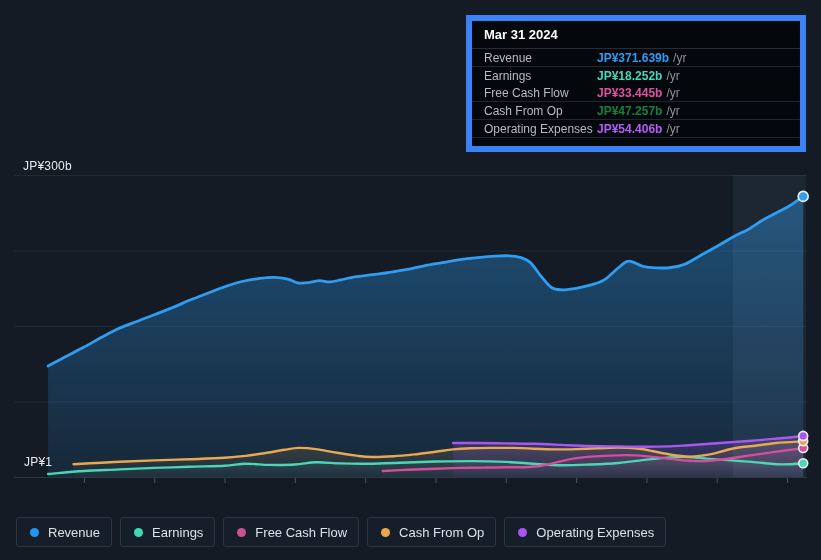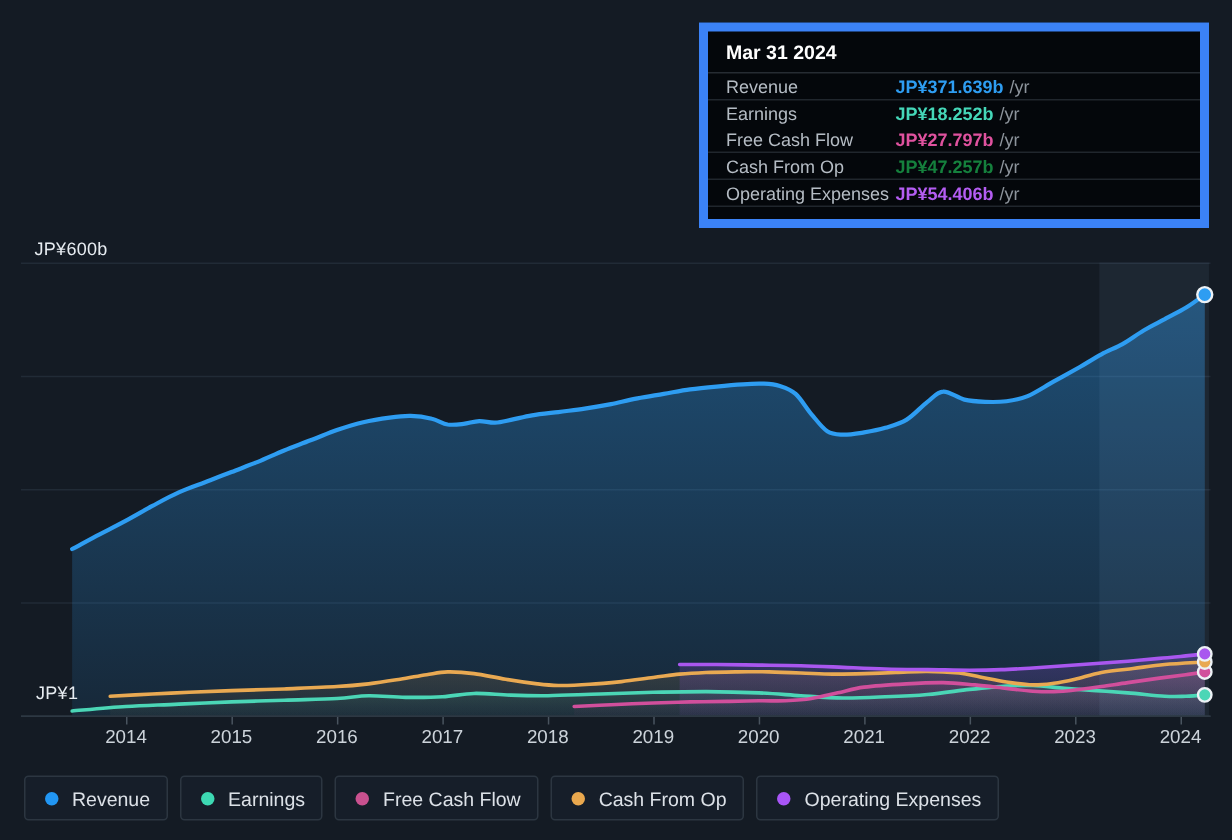--- a/index.html
+++ b/index.html
@@ -88,51 +88,38 @@
       <path d="M382.8 471.0C386.9 470.8 398.6 470.2 407.4 469.8C416.2 469.4 426.7 469.0 435.5 468.7C444.3 468.4 451.9 468.1 460.1 467.9C468.3 467.8 477.1 467.7 484.7 467.6C492.3 467.4 499.4 467.2 505.8 467.2C512.2 467.1 517.5 467.4 523.4 467.2C529.2 466.9 535.1 466.6 541.0 465.7C546.8 464.8 552.7 463.2 558.5 461.9C564.4 460.6 568.5 459.1 576.1 458.1C583.7 457.1 595.4 456.4 604.2 455.9C613.0 455.4 621.2 455.0 628.8 455.1C636.4 455.2 642.9 456.0 649.9 456.6C656.9 457.2 664.6 458.2 671.0 458.9C677.4 459.6 683.3 460.4 688.6 460.8C693.9 461.1 698.0 461.3 702.6 461.1C707.3 461.0 711.4 460.6 716.7 460.0C722.0 459.4 728.4 458.6 734.3 457.7C740.1 456.9 745.4 456.0 751.9 455.1C758.3 454.2 766.5 453.0 772.9 452.1C779.4 451.2 785.5 450.5 790.5 449.8C795.6 449.1 801.1 448.3 803.2 448.0" fill="none" stroke="#d14f9c" stroke-width="2.4" stroke-linecap="round" stroke-linejoin="round"></path>
       <path d="M73.5 464.2C78.1 463.9 92.8 463.1 101.6 462.7C110.4 462.2 117.4 461.9 126.2 461.5C135.0 461.1 143.8 460.8 154.3 460.4C164.8 460.0 177.7 459.7 189.4 459.3C201.2 458.8 215.2 458.3 224.6 457.7C234.0 457.2 238.7 456.7 245.7 455.9C252.7 455.0 260.3 453.8 266.8 452.8C273.2 451.8 279.1 450.6 284.4 449.8C289.6 449.0 293.1 448.1 298.4 447.9C303.7 447.8 309.5 448.2 316.0 449.1C322.4 449.9 330.0 451.7 337.1 452.8C344.1 454.0 352.3 455.2 358.2 455.9C364.0 456.6 366.4 456.9 372.2 457.0C378.1 457.1 386.3 456.7 393.3 456.2C400.4 455.8 407.4 455.1 414.4 454.4C421.4 453.6 429.1 452.5 435.5 451.7C441.9 450.9 447.2 450.0 453.1 449.4C458.9 448.9 464.2 448.6 470.6 448.3C477.1 448.1 484.7 448.0 491.7 447.9C498.8 447.9 505.8 447.8 512.8 447.9C519.9 448.1 526.9 448.4 533.9 448.7C541.0 448.9 548.0 449.4 555.0 449.4C562.0 449.5 569.1 449.3 576.1 449.1C583.1 448.9 590.2 448.6 597.2 448.3C604.2 448.1 611.2 447.5 618.3 447.6C625.3 447.6 633.5 448.1 639.4 448.7C645.2 449.3 648.2 450.3 653.4 451.3C658.7 452.3 665.1 453.8 671.0 454.7C676.9 455.6 683.3 456.5 688.6 456.6C693.9 456.7 698.0 456.1 702.6 455.5C707.3 454.9 711.4 454.0 716.7 452.8C722.0 451.6 727.8 449.5 734.3 448.3C740.7 447.1 748.3 446.5 755.4 445.7C762.4 444.8 768.5 443.7 776.5 443.0C784.4 442.3 798.7 441.6 803.2 441.3" fill="none" stroke="#e9a952" stroke-width="2.4" stroke-linecap="round" stroke-linejoin="round"></path>
       <path d="M453.1 443.0C457.2 443.0 468.9 443.0 477.7 443.0C486.5 443.1 496.4 443.3 505.8 443.4C515.2 443.5 524.5 443.5 533.9 443.8C543.3 444.0 552.7 444.5 562.0 444.9C571.4 445.3 580.8 445.8 590.2 446.0C599.5 446.3 608.9 446.3 618.3 446.4C627.7 446.5 638.2 446.8 646.4 446.8C654.6 446.8 660.5 446.7 667.5 446.4C674.5 446.2 681.5 445.7 688.6 445.3C695.6 444.8 702.6 444.3 709.7 443.8C716.7 443.3 723.7 442.8 730.8 442.3C737.8 441.8 744.8 441.3 751.9 440.8C758.9 440.2 767.1 439.4 772.9 438.9C778.8 438.4 782.0 438.2 787.0 437.7C792.0 437.2 800.5 436.2 803.2 435.9" fill="none" stroke="#a957ef" stroke-width="2.4" stroke-linecap="round" stroke-linejoin="round"></path>
       <circle cx="803.1690000000012" cy="196.412555" r="5" fill="#2e9df2" stroke="#edf2f6" stroke-width="1.6"></circle>
       <circle cx="803.1690000000012" cy="463.21974" r="4.5" fill="#4bd6b6" stroke="#edf2f6" stroke-width="1.6"></circle>
       <circle cx="803.1690000000012" cy="447.96421" r="4.5" fill="#d14f9c" stroke="#edf2f6" stroke-width="1.6"></circle>
       <circle cx="803.1690000000012" cy="441.320965" r="4.5" fill="#e9a952" stroke="#edf2f6" stroke-width="1.6"></circle>
       <circle cx="803.1690000000012" cy="435.92347" r="4.5" fill="#a957ef" stroke="#edf2f6" stroke-width="1.6"></circle>
     </svg>
 
-  <div class="ylabel" id="ylabel-top">JP¥600b</div>
+  <div class="ylabel" id="ylabel-top">JP¥300b</div>
   <div class="ylabel" id="ylabel-zero">JP¥1</div>
 
-  <div id="x-labels">
-      <span style="left: 84px;">2014</span>
-      <span style="left: 154.3px;">2015</span>
-      <span style="left: 224.6px;">2016</span>
-      <span style="left: 294.9px;">2017</span>
-      <span style="left: 365.2px;">2018</span>
-      <span style="left: 435.5px;">2019</span>
-      <span style="left: 505.8px;">2020</span>
-      <span style="left: 576.1px;">2021</span>
-      <span style="left: 646.4px;">2022</span>
-      <span style="left: 716.7px;">2023</span>
-      <span style="left: 787px;">2024</span>
-    </div>
 
   <div class="tooltip">
     <div class="t-header">Mar 31 2024</div>
     <div id="tooltip-rows">
         <div class="t-row">
           <span class="t-label">Revenue</span>
           <span><span class="t-value" style="color: rgb(46, 157, 242);">JP¥371.639b</span><span class="t-suffix">/yr</span></span>
         </div>
         <div class="t-row nodiv">
           <span class="t-label">Earnings</span>
           <span><span class="t-value" style="color: rgb(69, 215, 184);">JP¥18.252b</span><span class="t-suffix">/yr</span></span>
         </div>
         <div class="t-row">
           <span class="t-label">Free Cash Flow</span>
-          <span><span class="t-value" style="color: rgb(224, 82, 159);">JP¥27.797b</span><span class="t-suffix">/yr</span></span>
+          <span><span class="t-value" style="color: rgb(224, 82, 159);">JP¥33.445b</span><span class="t-suffix">/yr</span></span>
         </div>
         <div class="t-row">
           <span class="t-label">Cash From Op</span>
           <span><span class="t-value" style="color: #15803d;">JP¥47.257b</span><span class="t-suffix">/yr</span></span>
         </div>
         <div class="t-row">
           <span class="t-label">Operating Expenses</span>
           <span><span class="t-value" style="color: rgb(180, 93, 242);">JP¥54.406b</span><span class="t-suffix">/yr</span></span>
         </div>
       </div>

